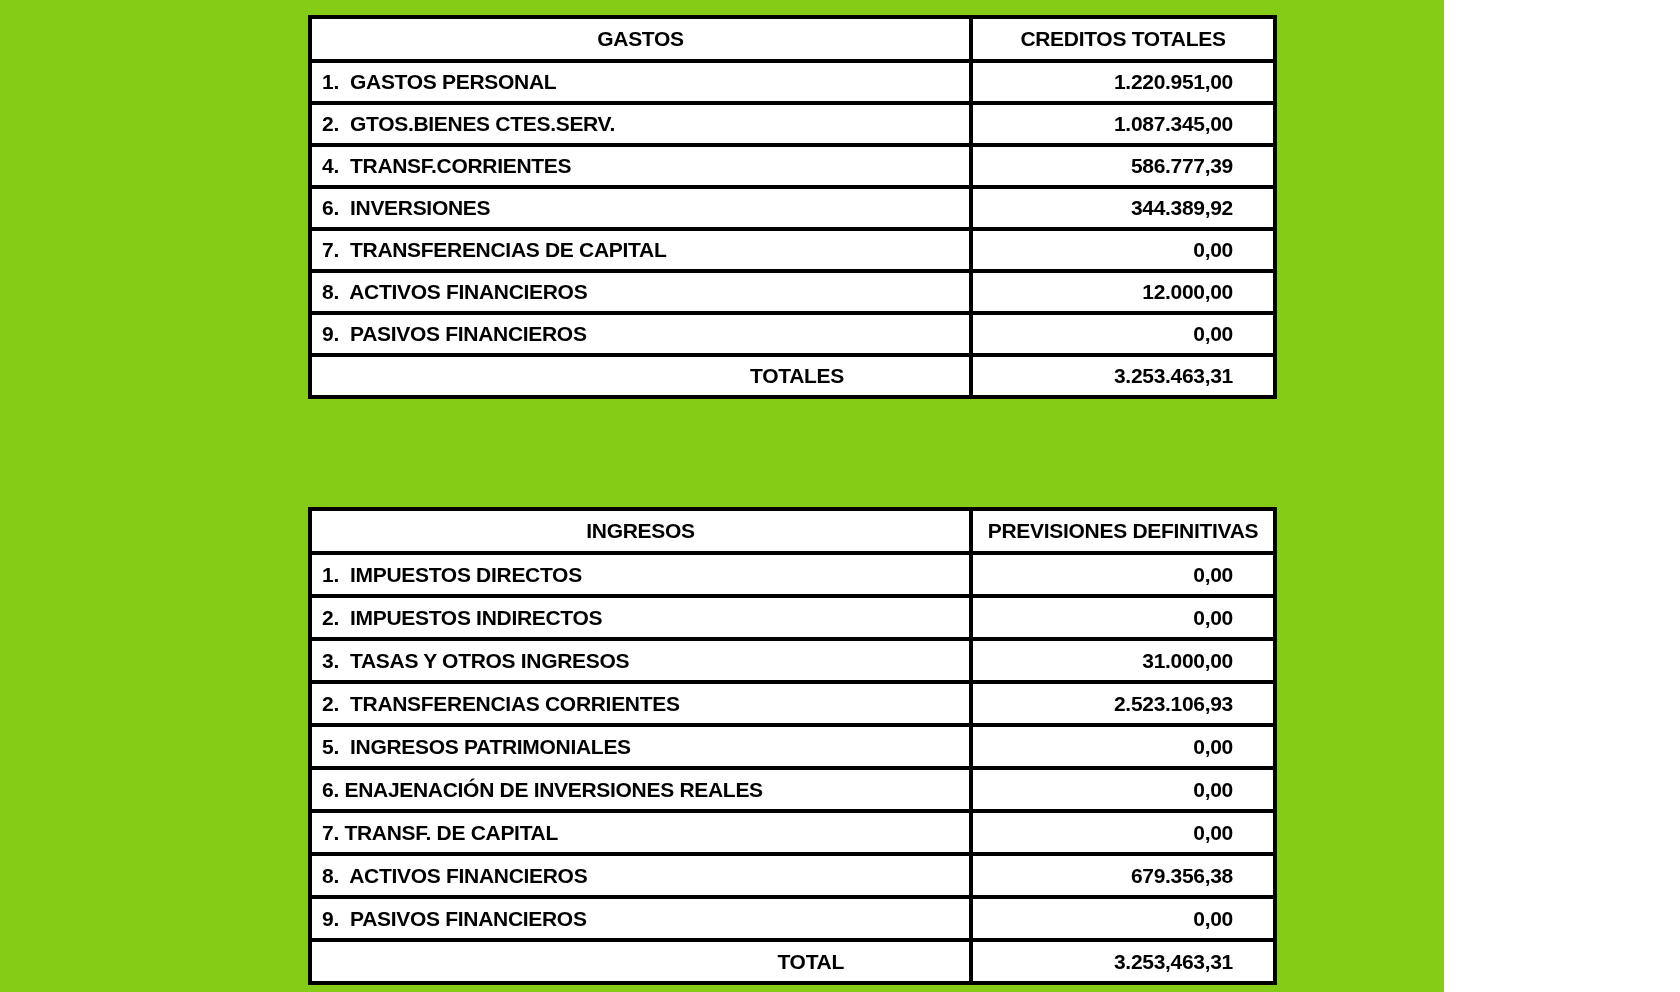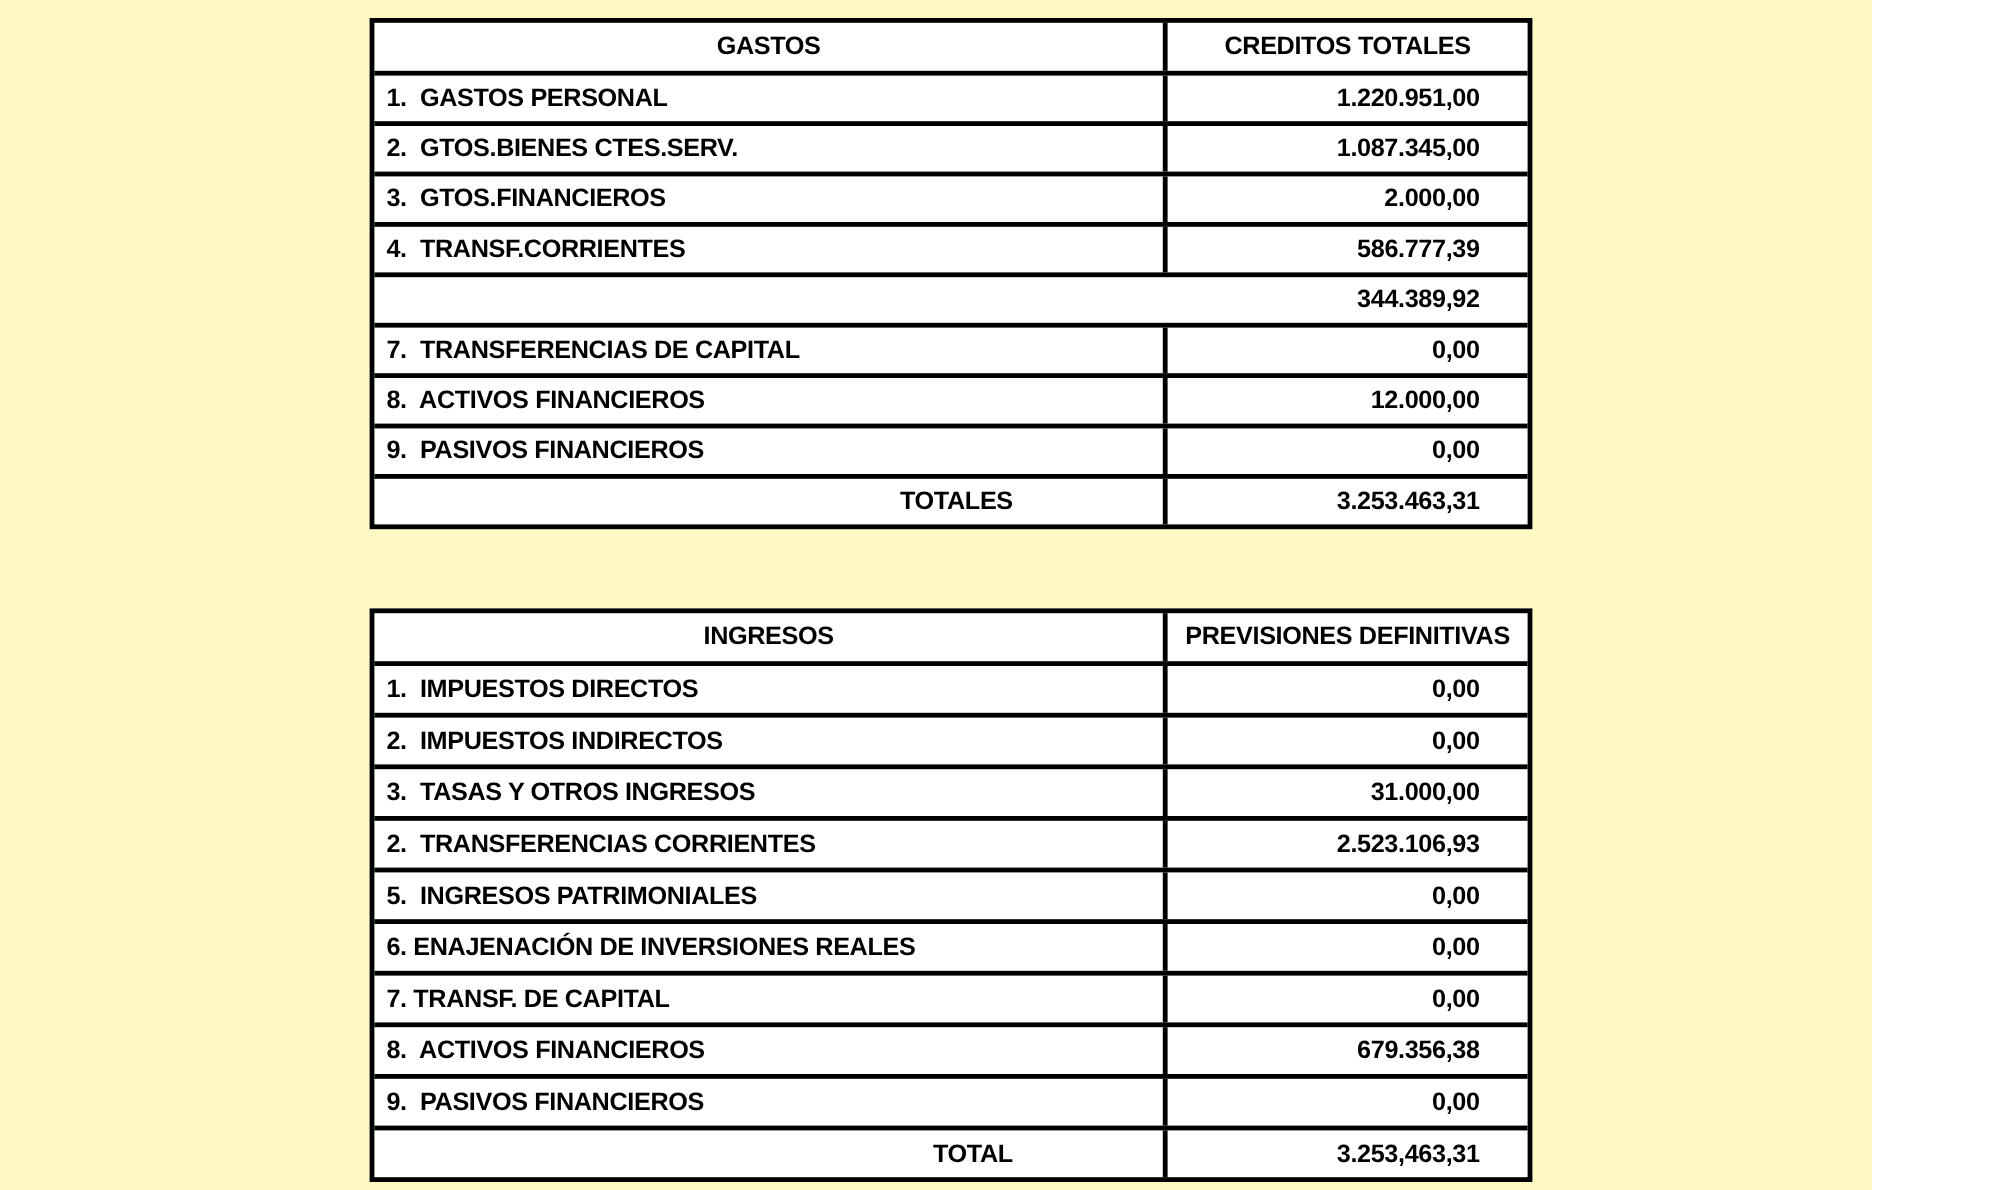--- a/index.html
+++ b/index.html
@@ -5,23 +5,23 @@
   * { margin: 0; padding: 0; box-sizing: border-box; }
   html, body {
     width: 1680px;
     height: 992px;
     background: #ffffff;
     font-family: "Liberation Sans", sans-serif;
     color: #000000;
   }
   .page {
     position: relative;
-    width: 1560px;
+    width: 1444px;
     height: 992px;
-    background: #fef9c3;
+    background: #84cc16;
     overflow: hidden;
   }
   .budget-table {
     position: absolute;
     left: 308px;
     width: 969px;
     border: 4px solid #000000;
     background: #ffffff;
   }
   .budget-table.t1 { top: 15px; }
@@ -80,28 +80,25 @@
 
     <div class="row">
       <div class="cell label-cell">1.  GASTOS PERSONAL</div>
       <div class="cell value-cell">1.220.951,00</div>
     </div>
     <div class="row">
       <div class="cell label-cell">2.  GTOS.BIENES CTES.SERV.</div>
       <div class="cell value-cell">1.087.345,00</div>
     </div>
     <div class="row">
-      <div class="cell label-cell">3.  GTOS.FINANCIEROS</div>
-      <div class="cell value-cell">2.000,00</div>
-    </div>
-    <div class="row">
       <div class="cell label-cell">4.  TRANSF.CORRIENTES</div>
       <div class="cell value-cell">586.777,39</div>
     </div>
     <div class="row">
+      <div class="cell label-cell">6.  INVERSIONES</div>
       <div class="cell value-cell">344.389,92</div>
     </div>
     <div class="row">
       <div class="cell label-cell">7.  TRANSFERENCIAS DE CAPITAL</div>
       <div class="cell value-cell">0,00</div>
     </div>
     <div class="row">
       <div class="cell label-cell">8.  ACTIVOS FINANCIEROS</div>
       <div class="cell value-cell">12.000,00</div>
     </div>

